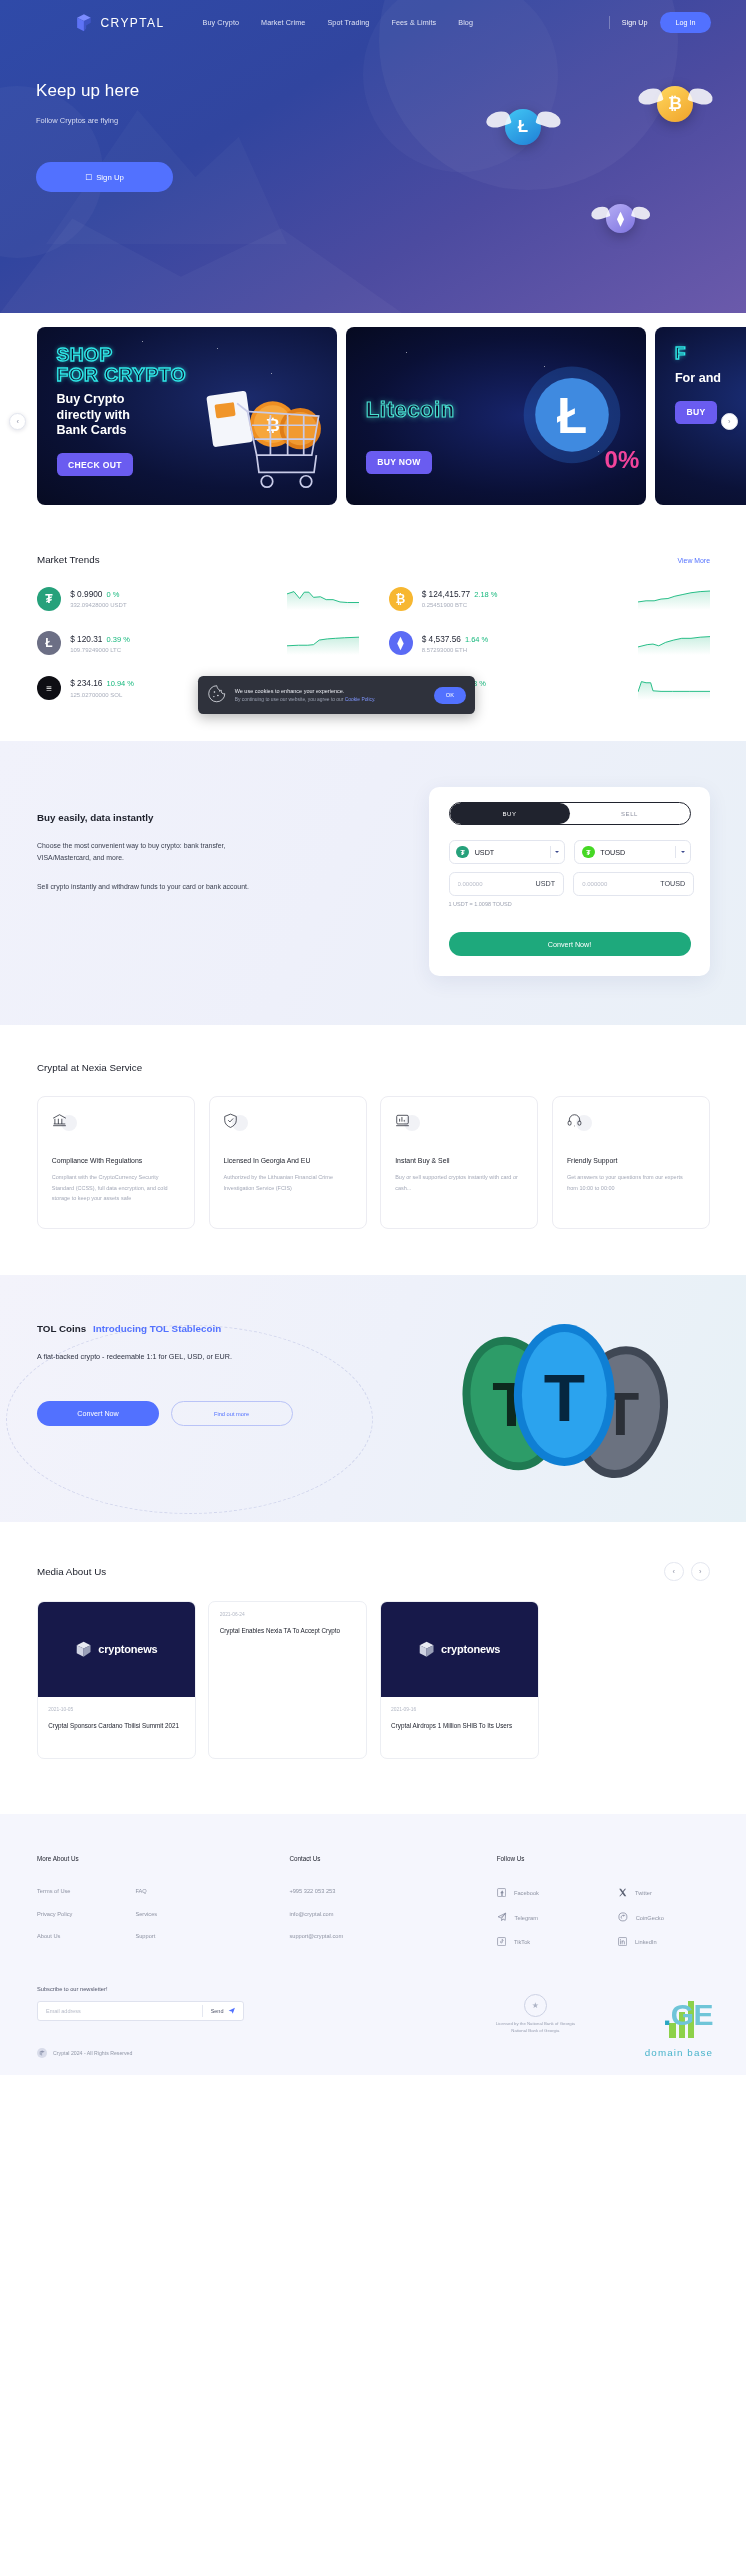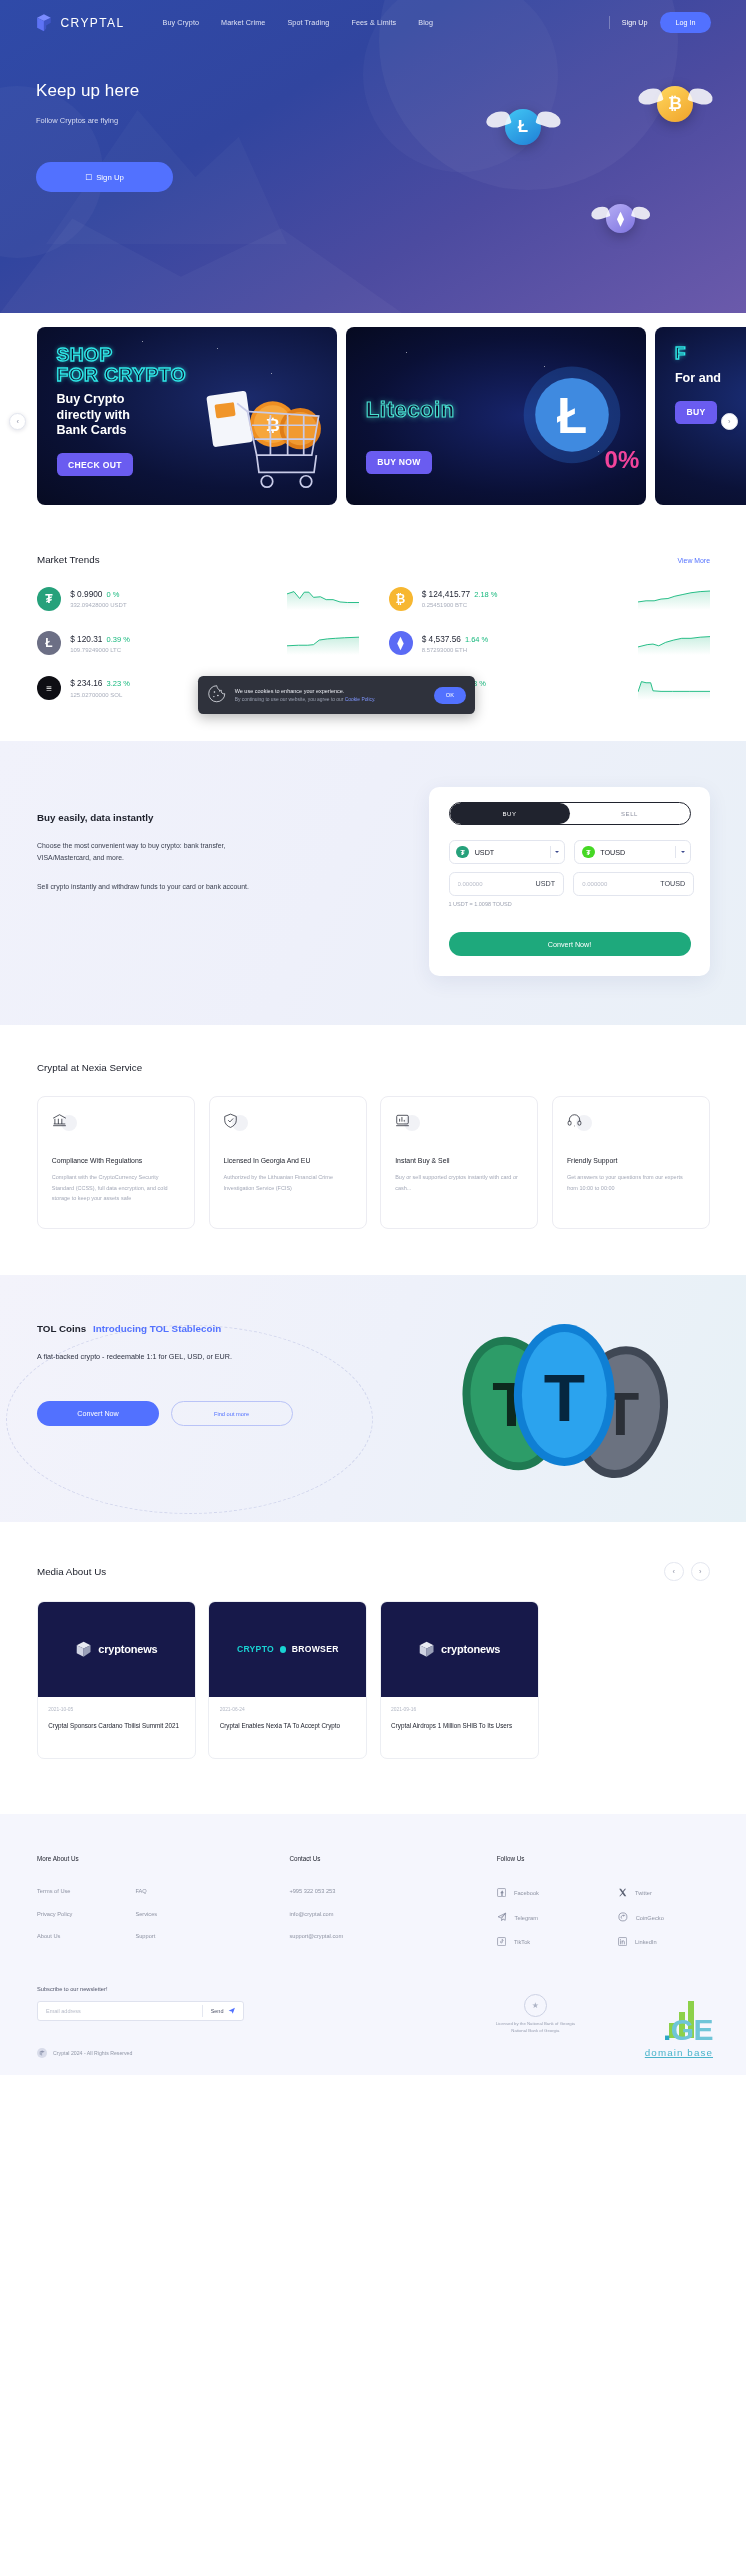--- a/index.html
+++ b/index.html
@@ -34,20 +34,21 @@
   .hero .mount2 {
     position:absolute; bottom:0px; left:0px; width:402px; height:121px;
     background: rgba(255,255,255,0.035);
     clip-path: polygon(0% 100%, 18% 22%, 45% 70%, 70% 30%, 100% 100%);
   }
 
   .nav {
     position: relative; z-index: 5;
     height: 45px; display: flex; 
     padding: 0 36px;
+    margin-left: 40px;
   }
   .brand { display: flex; align-items: center; gap: 7.5px; }
   .brand-mark { width: 17px; height: 19.5px; position: relative; }
   .brand-name {
     color: #fff; font-size: 12px; letter-spacing: 1.4px; font-weight: 400;
   }
   .nav-links { display: flex; align-items: center; gap: 22px; margin-left: 38px; }
   .nav-link {
     color: #dfe3f5; font-size: 7.2px; letter-spacing: 0.1px; text-decoration: none; cursor: pointer;
   }
@@ -294,21 +295,21 @@
   .ft-badge { position:absolute; right: 172px; bottom: 42px; text-align:center; }
   .ft-badge-ring { width:23px;height:23px;border-radius:50%;border:1.1px solid #cdd2e4; margin: 0 auto 4.6px auto;
       display:flex;align-items:center;justify-content:center; color:#aeb4c6; font-size:8px;}
   .ft-badge-t1 { font-size:4.3px;color:#9aa0b2; }
   .ft-badge-t2 { font-size:4.3px;color:#9aa0b2; margin-top:1.7px; }
 
   
   .wm { position:absolute; right: 34px; bottom: 17px; text-align:right; pointer-events:none; }
   .wm-main { font-size: 30px; font-weight: 700; color:#2aa7c4; letter-spacing:-0.6px; }
   .wm-main .g { color:#6fc5d8; }
-  .wm-sub { font-size: 9.8px; color:#49b4cb; letter-spacing: 1.1px; margin-top: 0; text-decoration: underline; }
+  .wm-sub { font-size: 9.8px; color:#49b4cb; letter-spacing: 1.1px; margin-top: 15px; }
   .wm-bars { position:absolute; right: 53px; bottom: 37px; display:flex; align-items:flex-end; gap:2.9px; }
   .wm-bar { width: 6.3px; background:#8dd14a; }
 </style>
 </head>
 <body>
 
 <div class="page">
 
   <section class="hero">
     <div class="blob b1"></div>
@@ -529,21 +530,21 @@
               </linearGradient>
             </defs>
           <path d="M0,26 L16,22 L26,21 L36,24 L48,18 L62,14 L76,11 L92,11 L108,9 L125,8 L125,40 L0,40 Z" fill="url(#g4)"></path>
           <path d="M0,26 L16,22 L26,21 L36,24 L48,18 L62,14 L76,11 L92,11 L108,9 L125,8" stroke="#16b87d" stroke-width="1.6" fill="none"></path>
         </svg>
       </div>
 
       <div class="mt-row">
         <div class="coin-ic" style="background:#0e0e14;font-size:9.8px">≡</div>
         <div class="mt-info">
-          <div class="mt-price"><span>$ 234.16</span><span class="pct">3.23 %</span></div>
+          <div class="mt-price"><span>$ 234.16</span><span class="pct">10.94 %</span></div>
           <div class="mt-amt">125.02700000 SOL</div>
         </div>
         <svg class="spark" viewBox="0 0 125 40" preserveAspectRatio="none">
           <defs>
               <linearGradient id="g5" x1="0" y1="0" x2="0" y2="1">
                 <stop offset="0" stop-color="#16b87d" stop-opacity=".22"></stop>
                 <stop offset="1" stop-color="#16b87d" stop-opacity="0"></stop>
               </linearGradient>
             </defs>
           <path d="M0,28 L14,27 L24,25 L34,25 L44,22 L52,14 L64,12 L74,14 L86,13 L100,13 L112,8 L125,9 L125,40 L0,40 Z" fill="url(#g5)"></path>
@@ -733,25 +734,20 @@
             </svg>
           <span>cryptonews</span>
         </div>
         <div class="media-body">
           <div class="media-date">2021-10-05</div>
           <div class="media-title">Cryptal Sponsors Cardano Tbilisi Summit 2021</div>
         </div>
       </div>
 
       <div class="media-card">
-        <div class="media-logo" style="font-size:8.6px;letter-spacing:0.3px;">
-          <span style="color:#19d3d3">CRYPTO</span>
-            <span style="display:inline-block;width:6.3px;height:6.3px;border-radius:50%;background:#19d3d3;margin:0 1.1px;"></span>
-            <span>BROWSER</span>
-        </div>
         <div class="media-body">
           <div class="media-date">2021-06-24</div>
           <div class="media-title">Cryptal Enables Nexia TA To Accept Crypto</div>
         </div>
       </div>
 
 
       <div class="media-card">
         <div class="media-logo">
           <svg width="18.4" height="18.4" viewBox="0 0 32 32">

